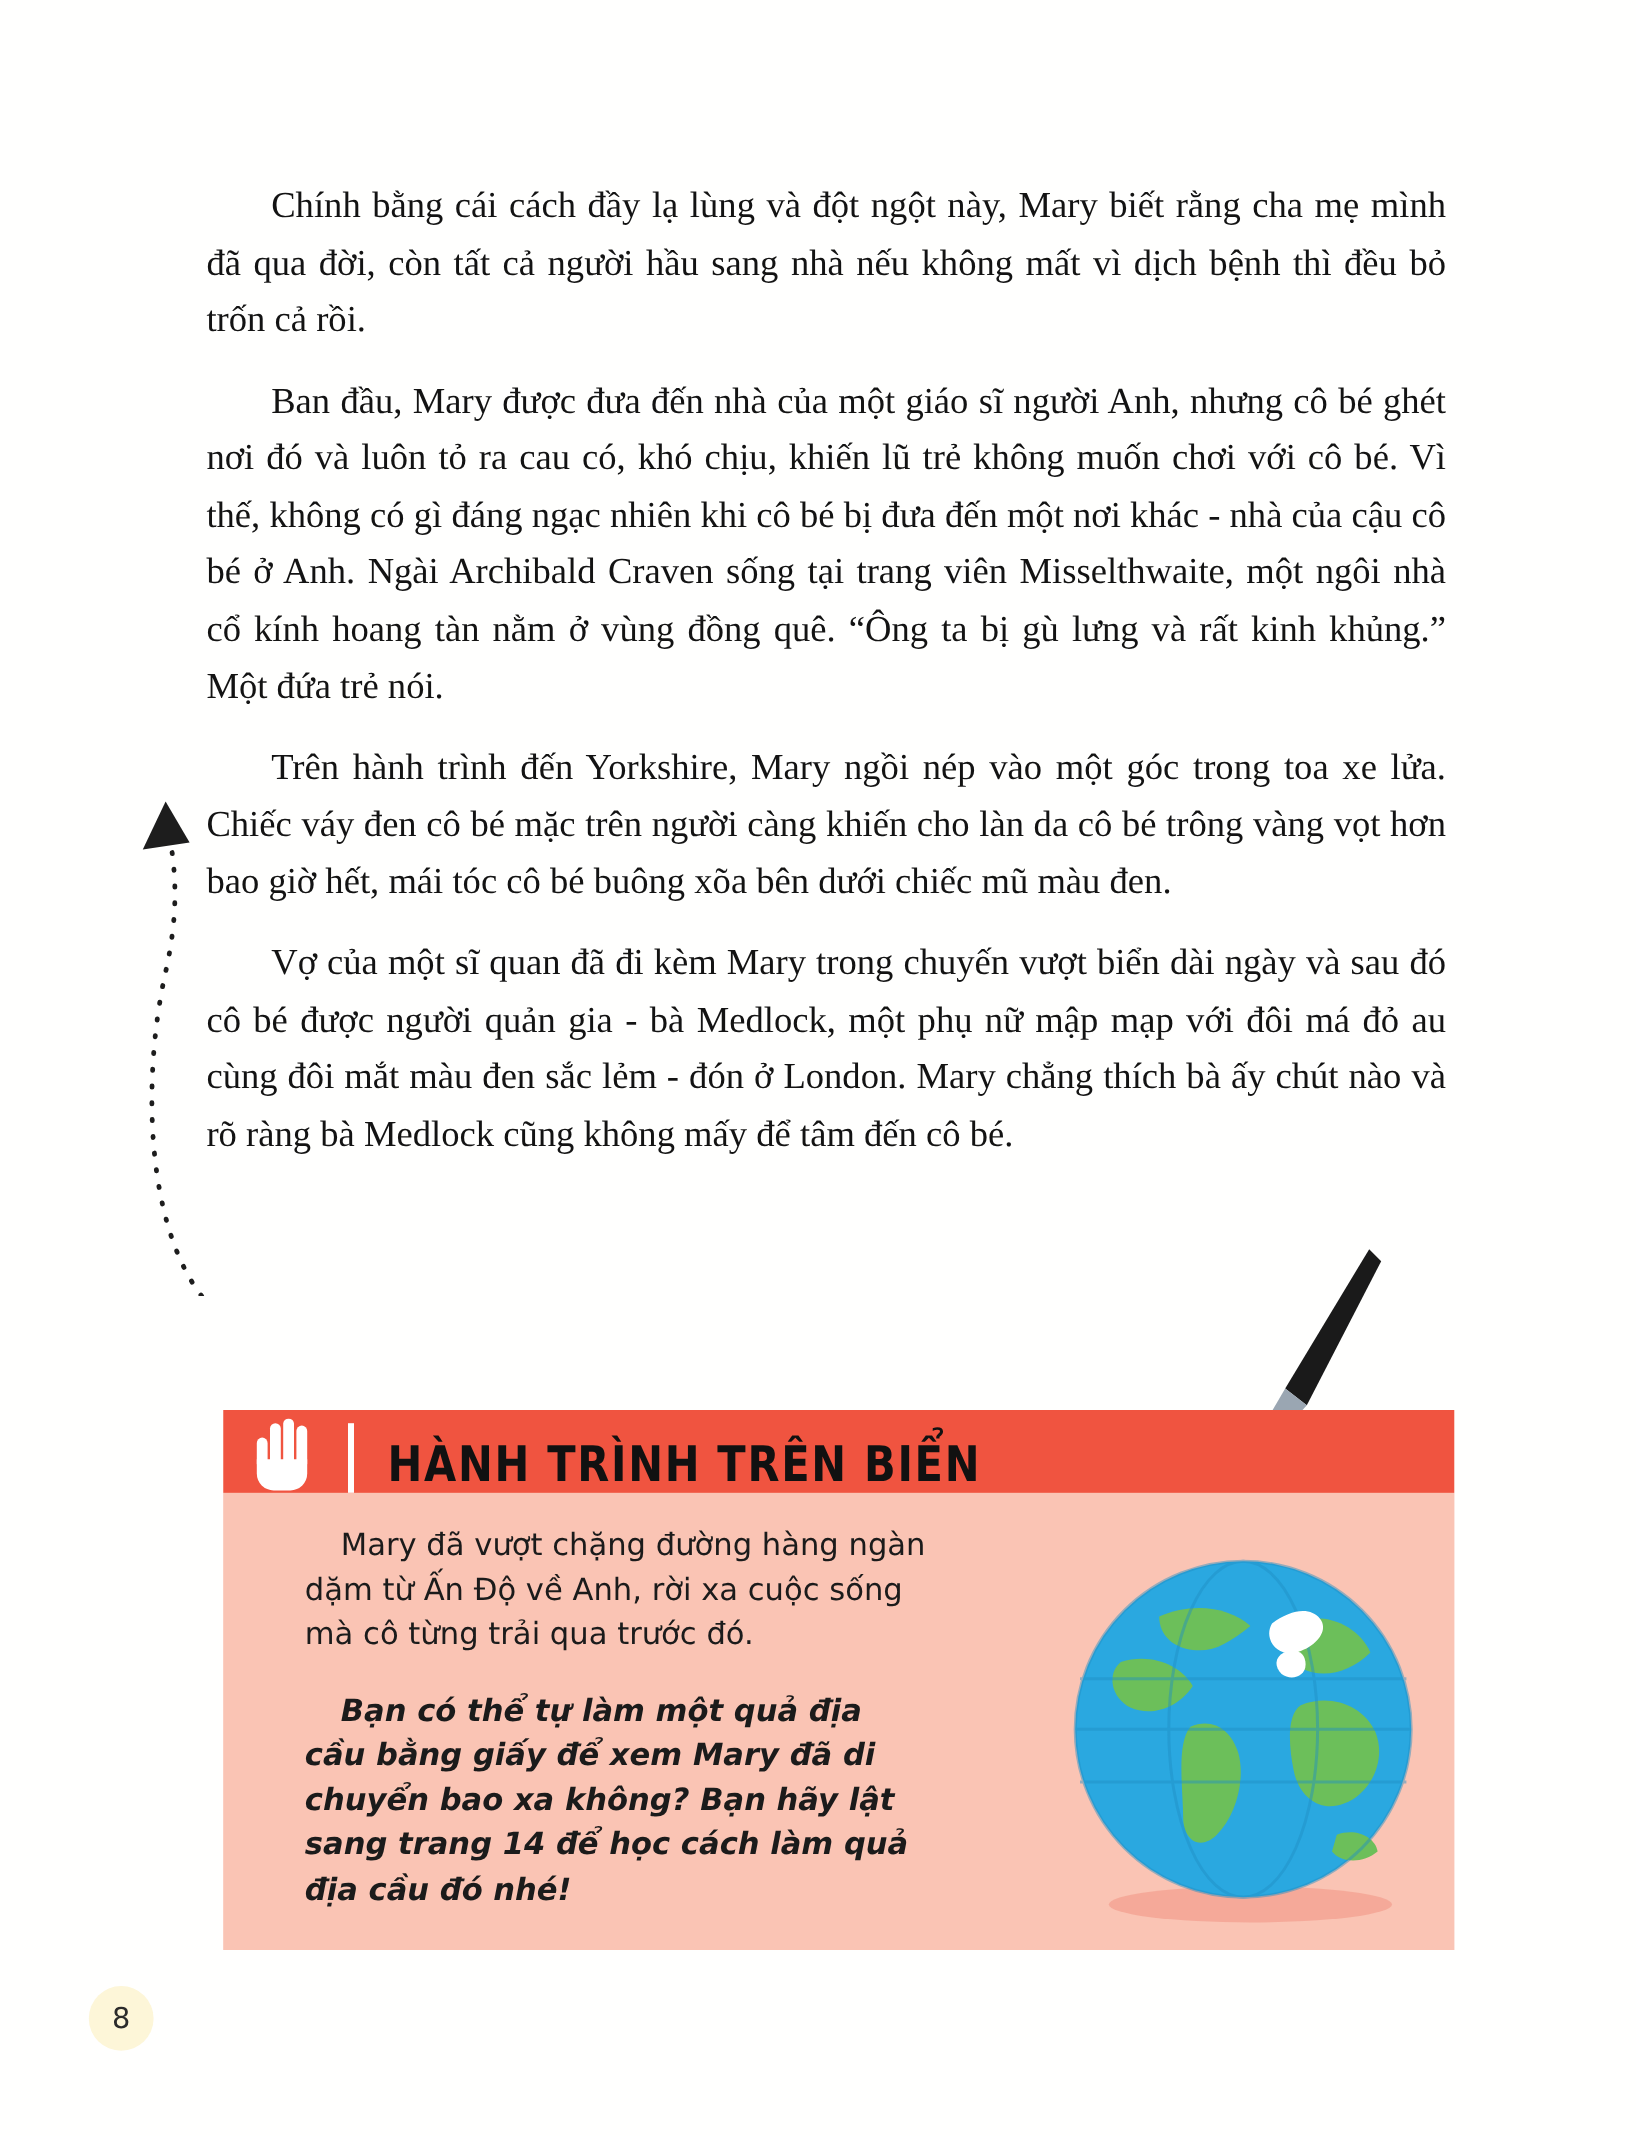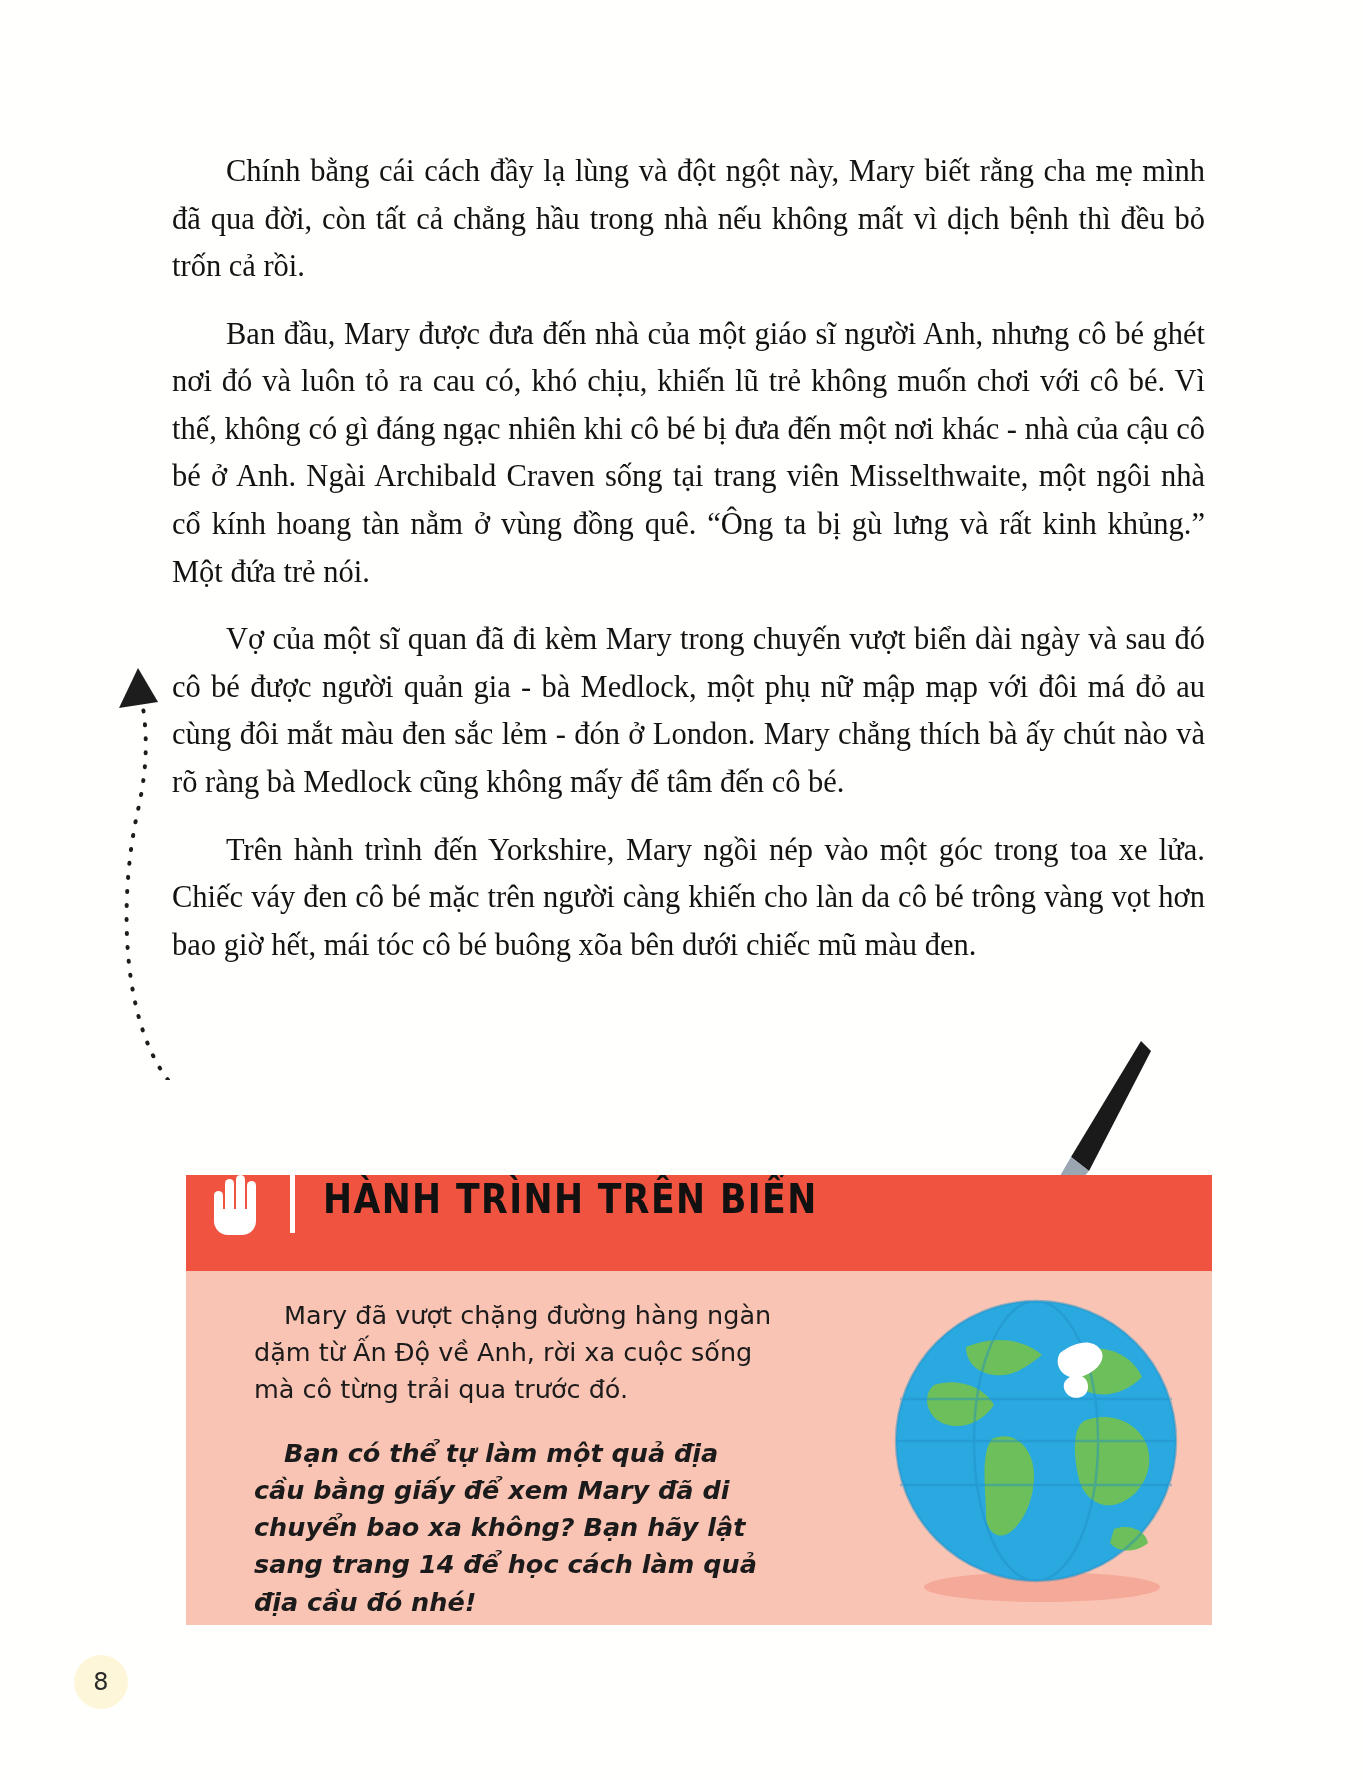--- a/index.html
+++ b/index.html
@@ -52,24 +52,24 @@
     position: absolute;
     left: 186px;
     top: 1175px;
     width: 1026px;
     height: 450px;
     background: #fac4b4;
     overflow: hidden;
   }
   .activity-header {
     position: relative;
-    height: 96px;
+    height: 69px;
     background: #f05440;
     display: flex;
-    align-items: flex-start;
+    align-items: flex-end;
   }
   .hand-icon-wrap {
     width: 104px;
     display: flex;
     align-items: center;
     justify-content: center;
   }
   .header-divider {
     width: 5px;
     height: 58px;
@@ -138,24 +138,24 @@
     font-size: 24px;
     color: #2b2b2b;
   }
 </style>
 </head>
 <body>
 
 <div class="page">
 
   <div class="body-text">
-    <p>Chính bằng cái cách đầy lạ lùng và đột ngột này, Mary biết rằng cha mẹ mình đã qua đời, còn tất cả chẳng hầu trong nhà nếu không mất vì dịch bệnh thì đều bỏ trốn cả rồi.</p>
+    <p>Chính bằng cái cách đầy lạ lùng và đột ngột này, Mary biết rằng cha mẹ mình đã qua đời, còn tất cả người hầu sang nhà nếu không mất vì dịch bệnh thì đều bỏ trốn cả rồi.</p>
     <p>Ban đầu, Mary được đưa đến nhà của một giáo sĩ người Anh, nhưng cô bé ghét nơi đó và luôn tỏ ra cau có, khó chịu, khiến lũ trẻ không muốn chơi với cô bé. Vì thế, không có gì đáng ngạc nhiên khi cô bé bị đưa đến một nơi khác - nhà của cậu cô bé ở Anh. Ngài Archibald Craven sống tại trang viên Misselthwaite, một ngôi nhà cổ kính hoang tàn nằm ở vùng đồng quê. “Ông ta bị gù lưng và rất kinh khủng.” Một đứa trẻ nói.</p>
+    <p>Trên hành trình đến Yorkshire, Mary ngồi nép vào một góc trong toa xe lửa. Chiếc váy đen cô bé mặc trên người càng khiến cho làn da cô bé trông vàng vọt hơn bao giờ hết, mái tóc cô bé buông xõa bên dưới chiếc mũ màu đen.</p>
     <p>Vợ của một sĩ quan đã đi kèm Mary trong chuyến vượt biển dài ngày và sau đó cô bé được người quản gia - bà Medlock, một phụ nữ mập mạp với đôi má đỏ au cùng đôi mắt màu đen sắc lẻm - đón ở London. Mary chẳng thích bà ấy chút nào và rõ ràng bà Medlock cũng không mấy để tâm đến cô bé.</p>
-    <p>Trên hành trình đến Yorkshire, Mary ngồi nép vào một góc trong toa xe lửa. Chiếc váy đen cô bé mặc trên người càng khiến cho làn da cô bé trông vàng vọt hơn bao giờ hết, mái tóc cô bé buông xõa bên dưới chiếc mũ màu đen.</p>
   </div>
 
   <svg class="arrow-curve" viewBox="0 0 130 420">
     <path d="M68 420 C 22 360, 18 240, 38 150 C 48 105, 48 70, 40 30" fill="none" stroke="#1d1d1d" stroke-width="4" stroke-linecap="round" stroke-dasharray="1 13"></path>
     <path d="M38 8 L 19 48 L 58 42 Z" fill="#1d1d1d"></path>
   </svg>
 
   <svg class="brush" viewBox="0 0 170 200">
     <path d="M156 6 L 86 122 L 104 136 L 166 16 Z" fill="#1a1a1a"></path>
     <path d="M86 122 L 104 136 L 86 156 L 72 146 Z" fill="#9aa6b2"></path>

